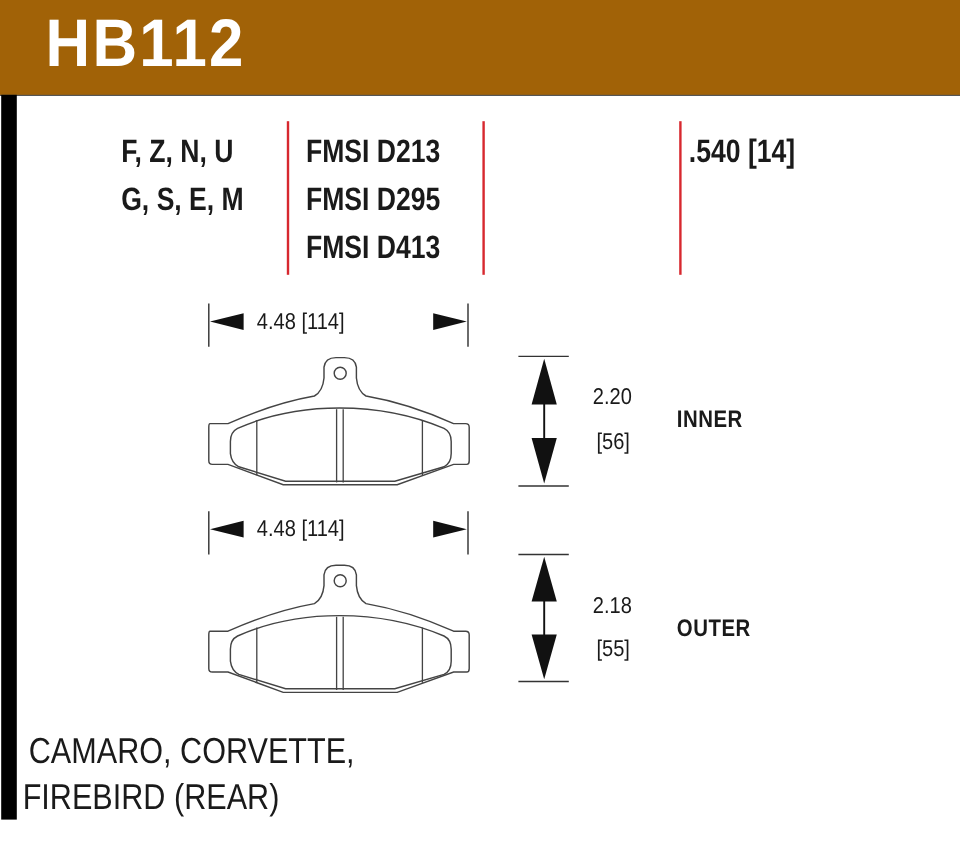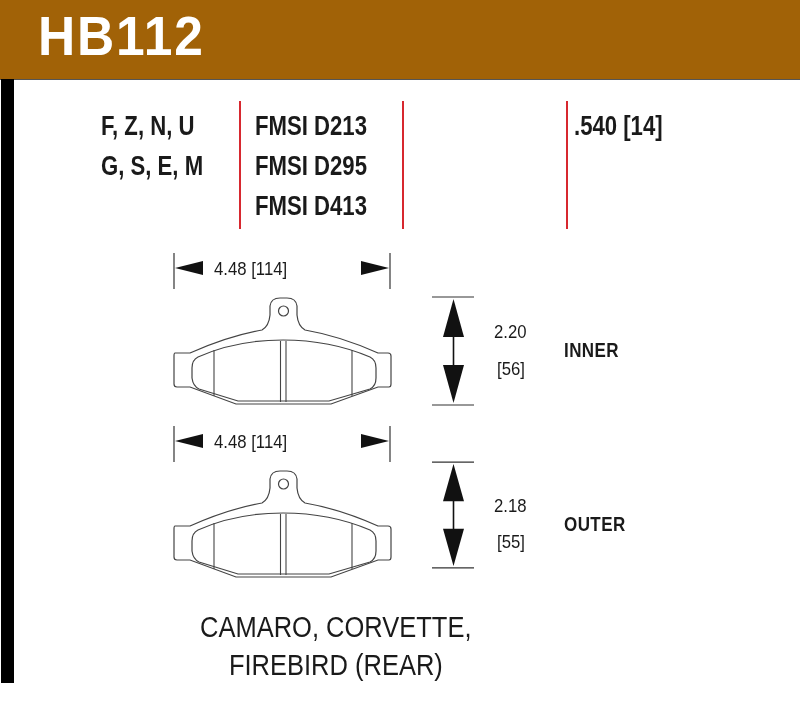--- a/index.html
+++ b/index.html
@@ -40,21 +40,21 @@
       position: absolute; font-size: 19px; color: #1a1a1a; white-space: nowrap;
       transform: scaleX(0.88); transform-origin: left top;
       line-height: 22px;
     }
     .pad-label {
       position: absolute; font-size: 20px; color: #1a1a1a; font-weight: bold;
       transform: scaleX(0.85); transform-origin: left top; line-height: 22px;
       letter-spacing: 0.5px;
     }
     .vehicle-text {
-      position: absolute; left: 0; width: 672px; text-align: center;
+      position: absolute; left: 0; width: 672px; text-align: left;
       font-size: 30px; line-height: 38px; color: #1a1a1a;
       top: 608px;
     }
     .vehicle-text div { display: inline-block; transform: scaleX(0.85); }
     svg.drawing { position: absolute; left: 0; top: 0; }
   </style>
 </head>
 <body>
 
 <div class="header-bar">

